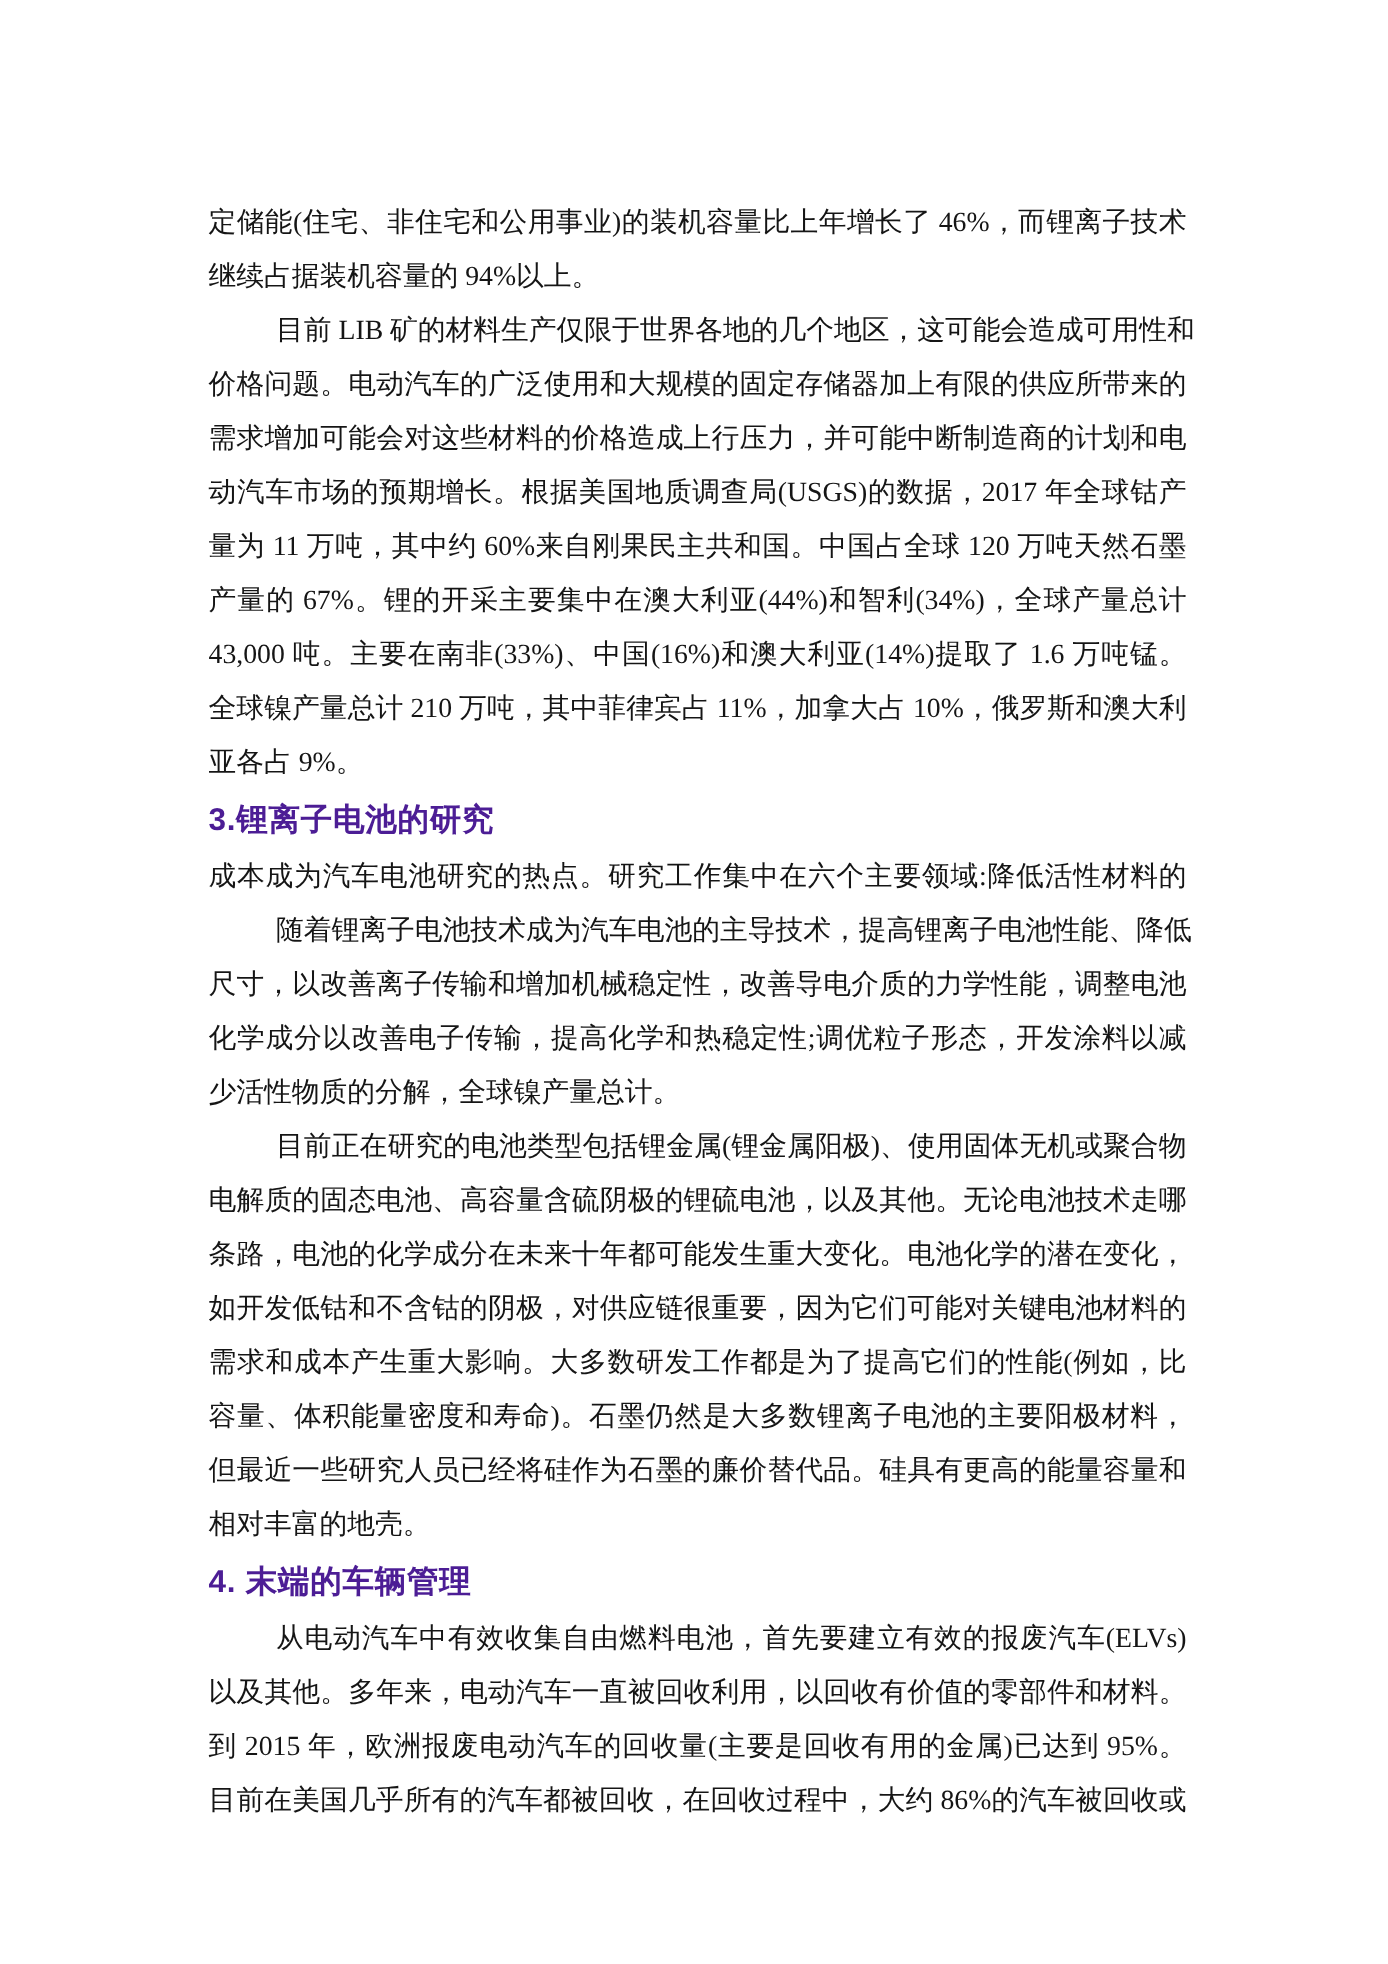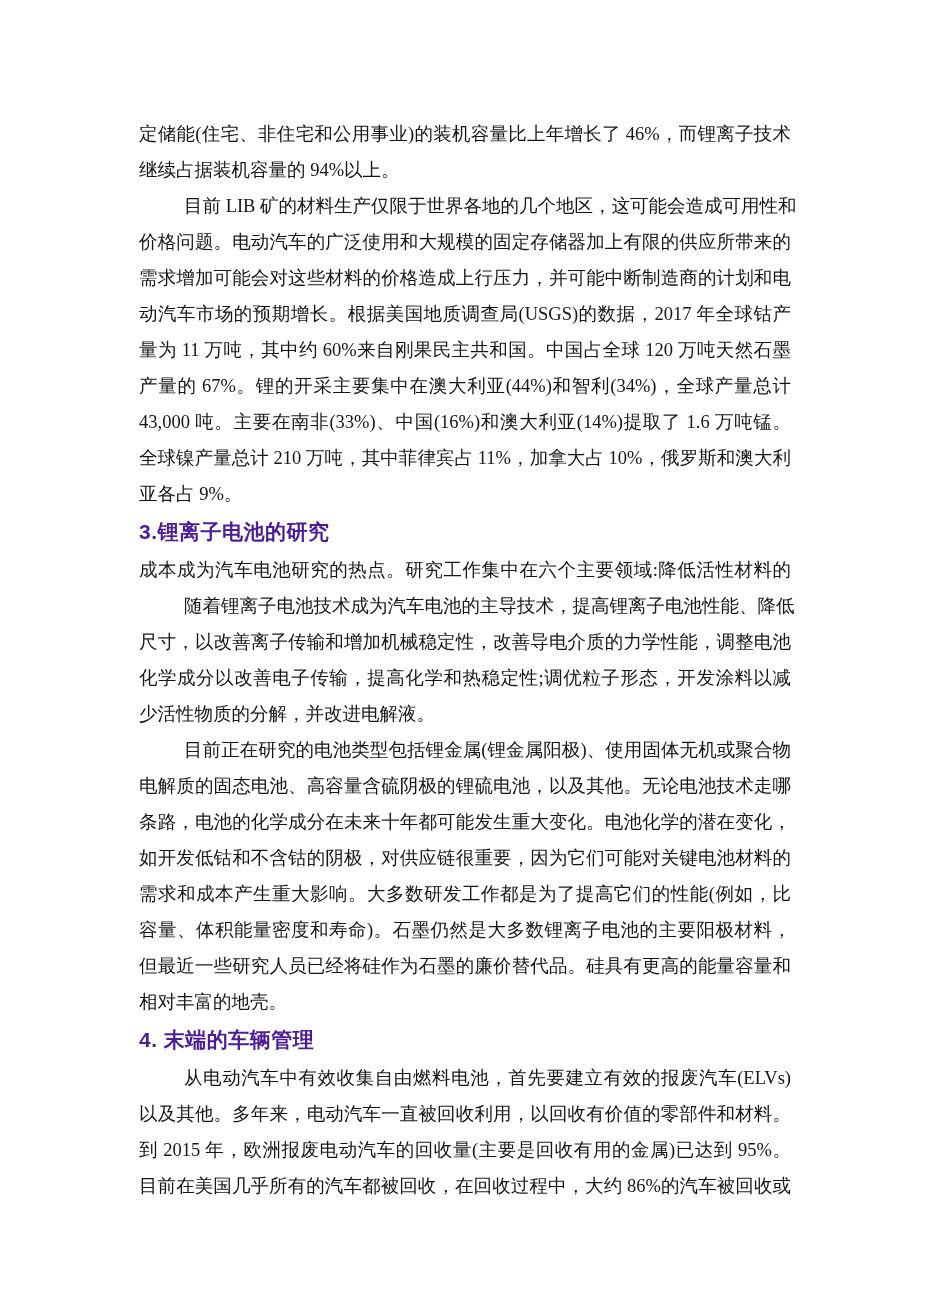--- a/index.html
+++ b/index.html
@@ -8,21 +8,21 @@
     width: 925px;
     height: 1309px;
     background: #ffffff;
     overflow: hidden;
     font-family: "Liberation Serif", "DejaVu Serif", serif;
     color: #151515;
   }
   .content {
     position: absolute;
     left: 139px;
-    top: 116px;
+    top: 131px;
     width: 652px;
   }
   .para { margin: 0; padding: 0; }
   .line {
     height: 36px;
     line-height: 36px;
     font-size: 18.5px;
     text-align: justify;
     text-align-last: justify;
     text-justify: inter-ideograph;
@@ -68,21 +68,21 @@
       <div class="line end">亚各占 9%。</div>
     </div>
 
     <h2 class="heading">3.锂离子电池的研究</h2>
 
     <div class="para">
       <div class="line">成本成为汽车电池研究的热点。研究工作集中在六个主要领域:降低活性材料的</div>
       <div class="line indent">随着锂离子电池技术成为汽车电池的主导技术，提高锂离子电池性能、降低</div>
       <div class="line">尺寸，以改善离子传输和增加机械稳定性，改善导电介质的力学性能，调整电池</div>
       <div class="line">化学成分以改善电子传输，提高化学和热稳定性;调优粒子形态，开发涂料以减</div>
-      <div class="line end">少活性物质的分解，并改进电解液。</div>
+      <div class="line end">少活性物质的分解，全球镍产量总计。</div>
     </div>
 
     <div class="para">
       <div class="line indent">目前正在研究的电池类型包括锂金属(锂金属阳极)、使用固体无机或聚合物</div>
       <div class="line">电解质的固态电池、高容量含硫阴极的锂硫电池，以及其他。无论电池技术走哪</div>
       <div class="line">条路，电池的化学成分在未来十年都可能发生重大变化。电池化学的潜在变化，</div>
       <div class="line">如开发低钴和不含钴的阴极，对供应链很重要，因为它们可能对关键电池材料的</div>
       <div class="line">需求和成本产生重大影响。大多数研发工作都是为了提高它们的性能(例如，比</div>
       <div class="line">容量、体积能量密度和寿命)。石墨仍然是大多数锂离子电池的主要阳极材料，</div>
       <div class="line">但最近一些研究人员已经将硅作为石墨的廉价替代品。硅具有更高的能量容量和</div>

